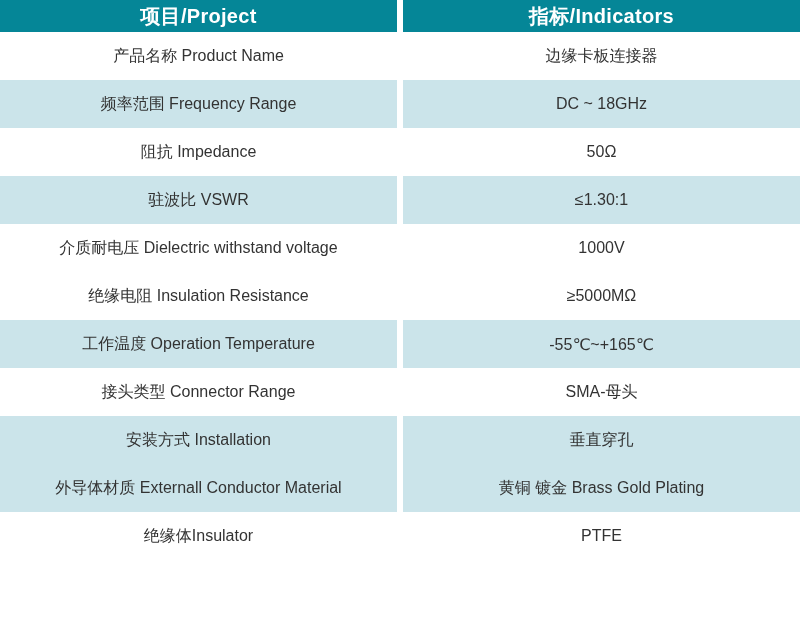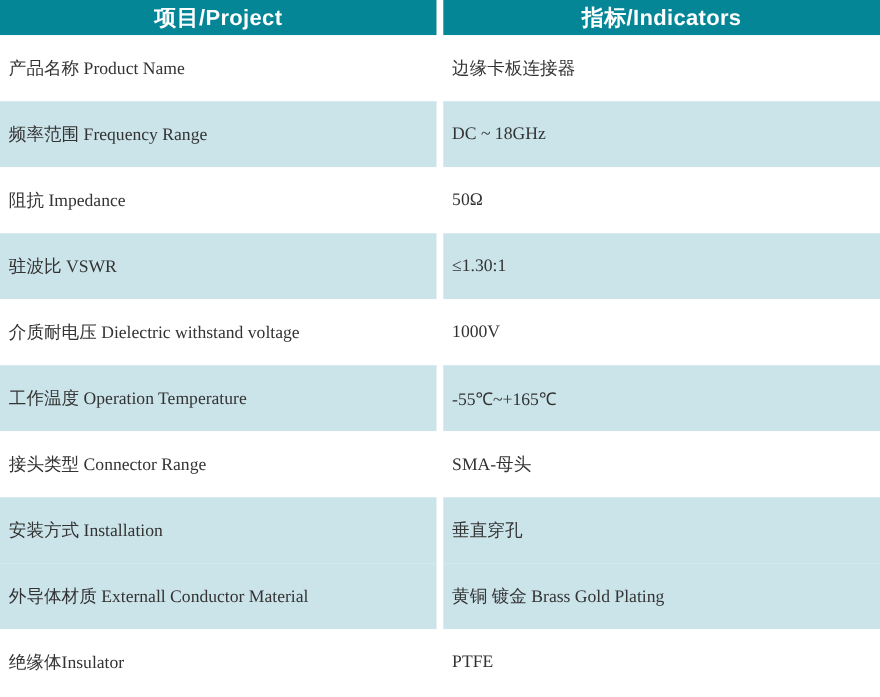--- a/index.html
+++ b/index.html
@@ -34,28 +34,28 @@
     vertical-align: middle;
     letter-spacing: 0.3px;
     padding: 0 6px;
   }
   thead th.gap-cell {
     background: #ffffff;
     padding: 0;
   }
 
   tbody td {
-    height: 60px;
+    height: 48px;
+    text-align: center;
     vertical-align: middle;
     font-size: 16px;
     color: #333333;
     padding: 0 8px;
     white-space: nowrap;
     overflow: hidden;
-    font-family: Liberation Serif, serif;
   }
   tbody td.gap-cell {
     background: #ffffff;
     padding: 0;
   }
   tbody tr.row-light td { background: #cbe4ea; margin-top: 24px; }
   tbody tr.row-white td { background: #ffffff; }
   tbody tr.row-light td.gap-cell,
   tbody tr.row-white td.gap-cell { background: #ffffff; }
 </style>
@@ -94,20 +94,25 @@
       <tr class="row-light">
         <td>驻波比 VSWR</td>
         <td class="gap-cell"></td>
         <td>≤1.30:1</td>
       </tr>
       <tr class="row-white">
         <td>介质耐电压 Dielectric withstand voltage</td>
         <td class="gap-cell"></td>
         <td>1000V</td>
       </tr>
+      <tr class="row-white">
+        <td>绝缘电阻 Insulation Resistance</td>
+        <td class="gap-cell"></td>
+        <td>≥5000MΩ</td>
+      </tr>
       <tr class="row-light">
         <td>工作温度 Operation Temperature</td>
         <td class="gap-cell"></td>
         <td>-55℃~+165℃</td>
       </tr>
       <tr class="row-white">
         <td>接头类型  Connector Range</td>
         <td class="gap-cell"></td>
         <td>SMA-母头</td>
       </tr>

